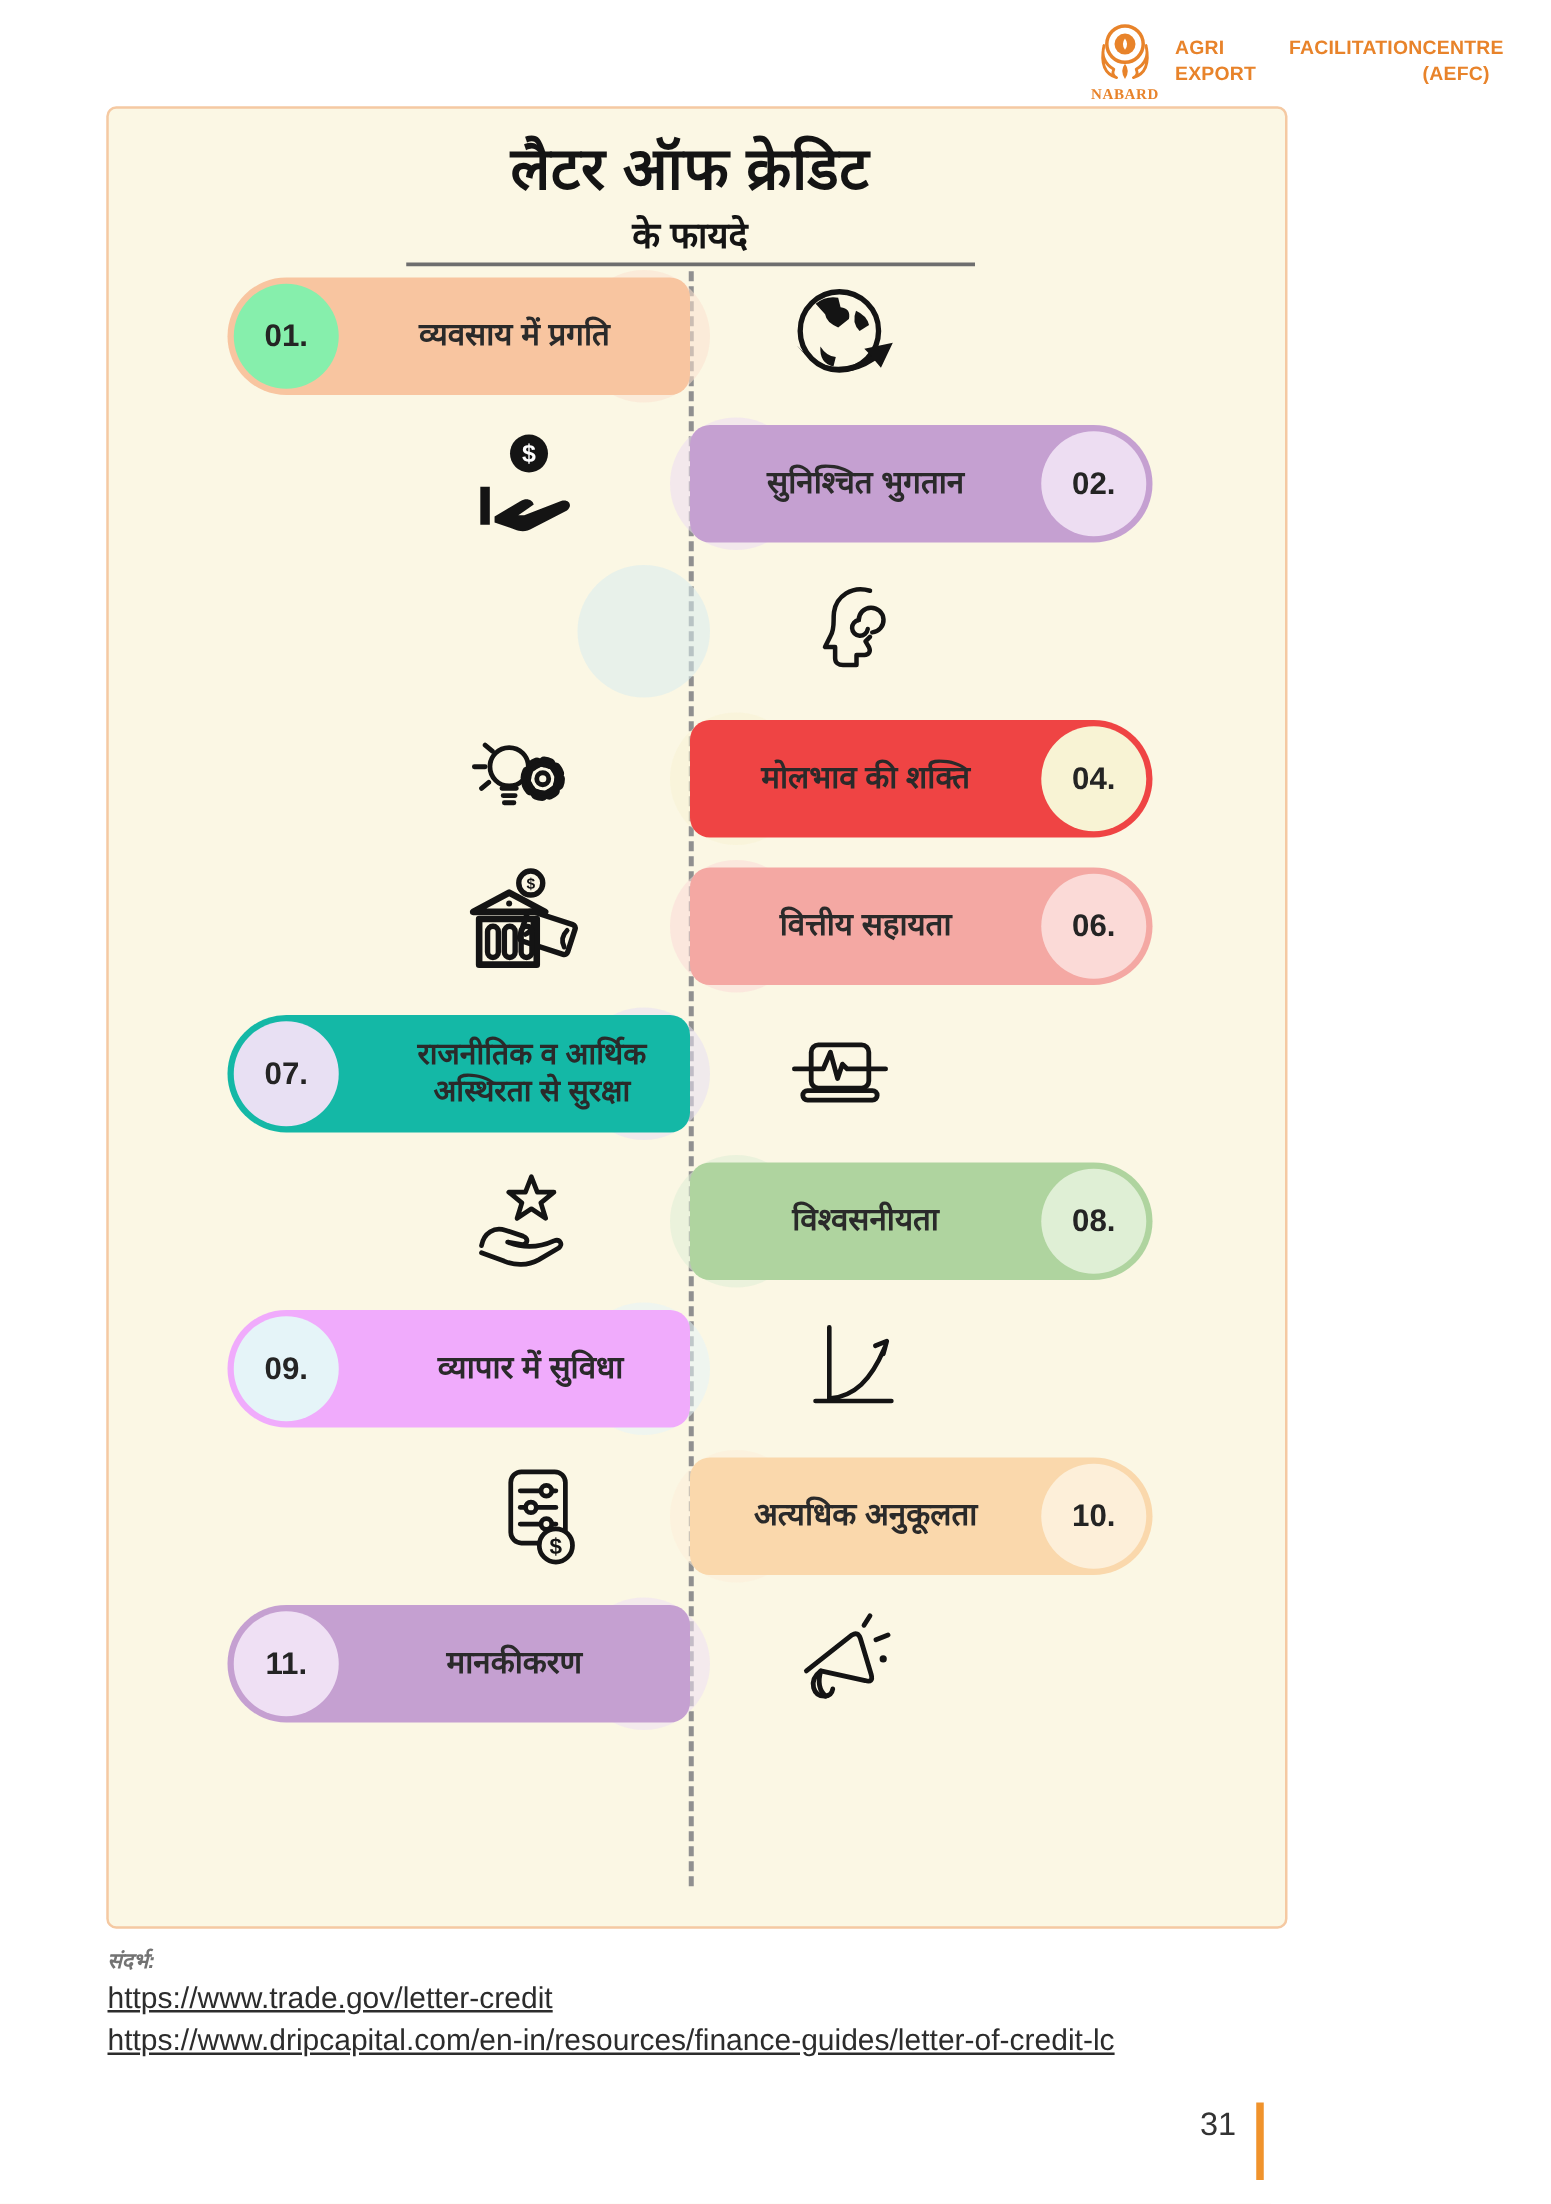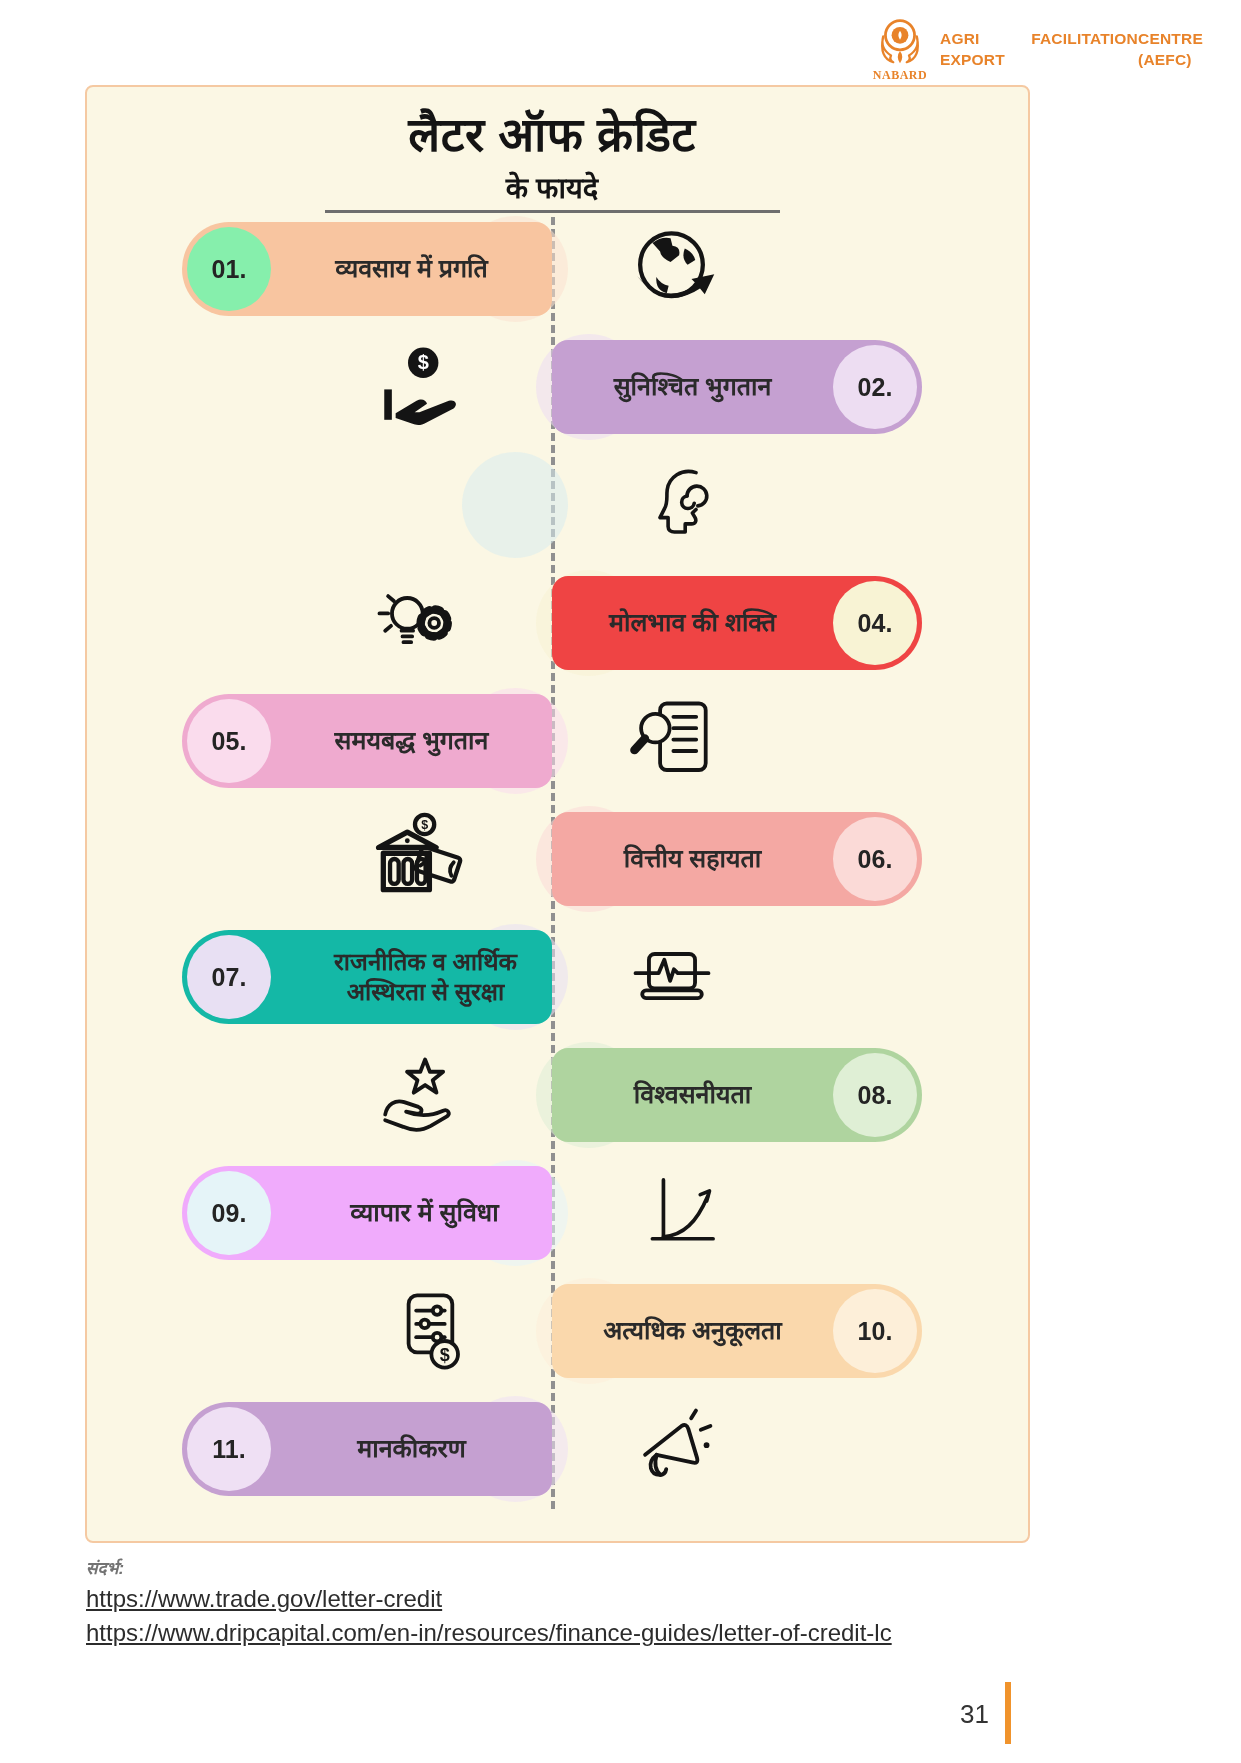--- a/index.html
+++ b/index.html
@@ -38,21 +38,21 @@
 
   .icon-cell { justify-content:flex-start; }
   .icon-cell.left-cell  { padding-left:190px; }   
   .icon-cell.right-cell { padding-left:72px; }    
   .icon-cell svg { display:block; }
 
   
   .refs { position:absolute; left:86px; top:1556px; }
   .refs-heading { font-size:17px; font-weight:600; color:#737373; margin-bottom:6px;font-style:italic; }
   .refs a { display:block; font-size:24px; color:#2c2c2c; text-decoration:underline; margin-bottom:6px; }
-  .page-no-wrap { position:absolute; left:960px; top:1682px; display:flex; align-items:center; gap:16px; }
+  .page-no-wrap { position:absolute; left:960px; top:1682px; display:flex; align-items:flex-start; gap:16px; }
   .page-no { font-size:26px; color:#333; padding-top:2px; }
   .page-bar { width:6px; height:62px; background:#F0932C; }
 </style>
 </head>
 <body>
 
 <div class="logo-block">
   <div class="logo-emblem">
     <svg width="56" height="52" viewBox="0 0 100 92">
       <circle cx="50" cy="34" r="26" fill="none" stroke="#E8832A" stroke-width="5"></circle>
@@ -151,39 +151,20 @@
         <div class="bulge" style="background-color: rgb(248, 243, 212);"></div>
         <div class="pill right-pill" style="background-color: #ef4444; justify-content: center;">
           <div class="pill-label">मोलभाव की शक्ति</div>
           <div class="num-circle" style="background-color: rgb(248, 243, 212);">
               <span>04.</span>
             </div>
         </div>
       </div>
     </div>
 
-    <div class="row">
-      <div class="cell left-cell">
-        <div class="bulge" style="background-color: rgb(250, 220, 237);"></div>
-        <div class="pill left-pill" style="background-color: rgb(239, 170, 207);">
-          <div class="num-circle" style="background-color: rgb(250, 220, 237);">
-              <span>05.</span>
-            </div>
-          <div class="pill-label">समयबद्ध भुगतान</div>
-        </div>
-      </div>
-      <div class="cell right-cell icon-cell">
-        <svg width="95" height="95" viewBox="0 0 100 100" fill="none" stroke="#141414" stroke-width="4" stroke-linecap="round" stroke-linejoin="round">
-          <rect x="38" y="10" width="48" height="70" rx="7"></rect>
-          <path d="M52 24 h24 M52 36 h24 M52 48 h24 M52 60 h24"></path>
-          <circle cx="33" cy="36" r="15" fill="#FBF7E4"></circle>
-          <path d="M22 47 L11 59" stroke-width="9"></path>
-        </svg>
-      </div>
-    </div>
 
     <div class="row">
       <div class="cell left-cell icon-cell" style="padding-left:185px;">
         <svg width="96" height="96" viewBox="0 0 100 100" fill="none" stroke="#141414" stroke-width="5.5" stroke-linecap="round" stroke-linejoin="round">
           <circle cx="60" cy="14" r="10" stroke-width="4.5"></circle>
           <text x="60" y="19" text-anchor="middle" font-size="13" font-weight="bold" fill="#141414" stroke="none" font-family="Liberation Sans, sans-serif">$</text>
           <g transform="rotate(18 72 58)">
             <rect x="52" y="42" width="42" height="26" rx="3" stroke-width="4.5"></rect>
             <path d="M58 48 q4 8 -2 14 M88 48 q-4 8 2 14" stroke-width="4"></path>
           </g>

